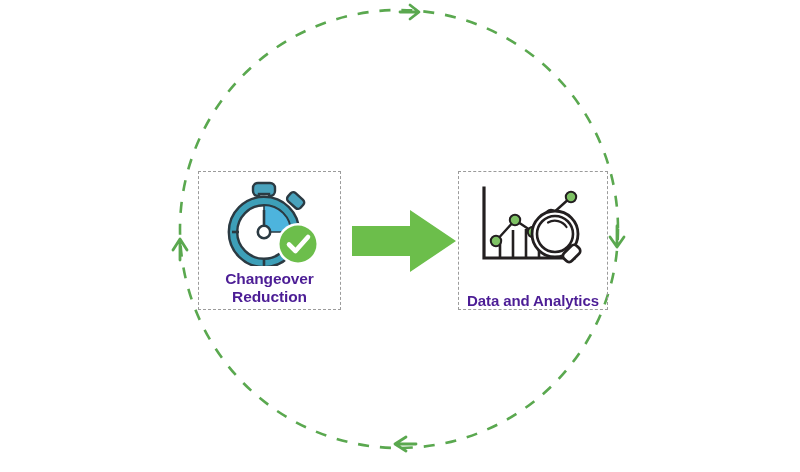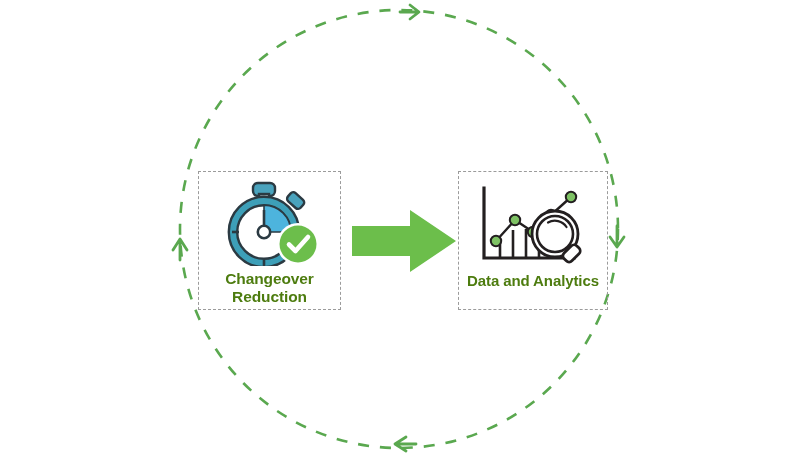--- a/index.html
+++ b/index.html
@@ -40,40 +40,41 @@
     left: 198px;
     top: 171px;
     width: 143px;
     height: 139px;
   }
   #node-analytics {
     left: 458px;
     top: 171px;
     width: 150px;
     height: 139px;
+    justify-content: space-between;
   }
   .node-icon {
     margin-top: 8px;
     width: 110px;
     height: 86px;
     display: block;
   }
   #node-analytics .node-icon {
     width: 126px;
     height: 88px;
     margin-top: 10px;
   }
   .node-label {
     margin-top: 4px;
     text-align: center;
     font-family: "Liberation Sans", sans-serif;
     font-size: 15.5px;
     font-weight: 700;
     line-height: 1.16;
-    color: #4d7c0f;
+    color: #4c1d95;
     letter-spacing: -0.1px;
     white-space: pre-line;
   }
   #node-analytics .node-label {
     font-size: 15px;
     margin-top: 2px;
   }
   
   #flow-arrow {
     position: absolute;

